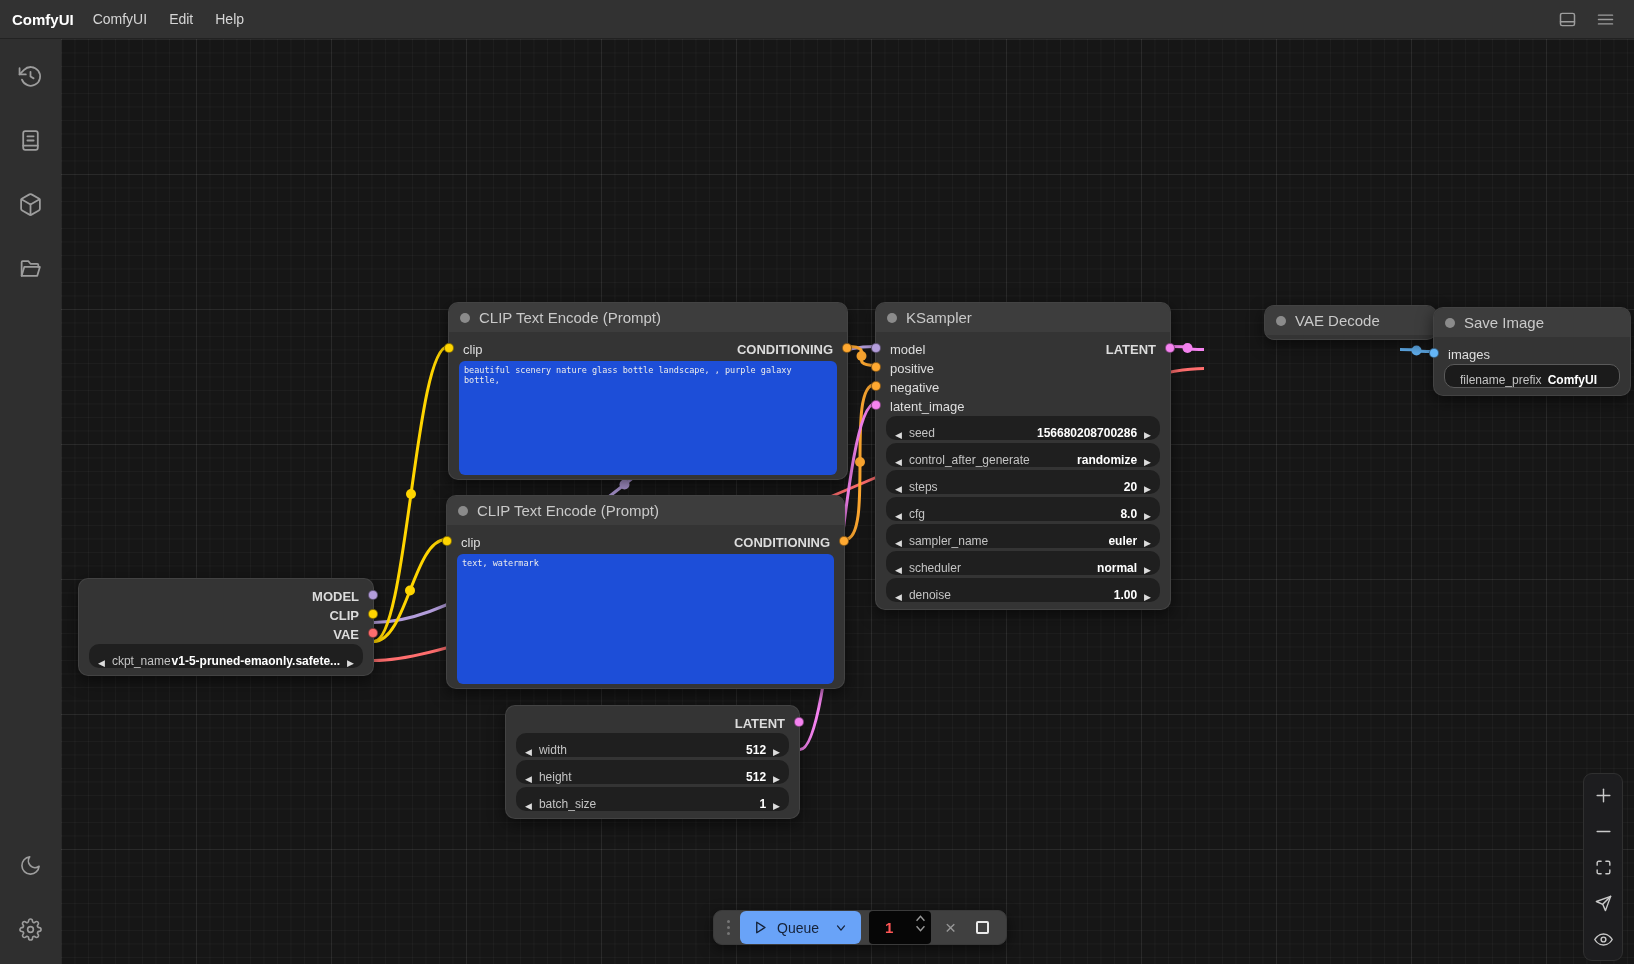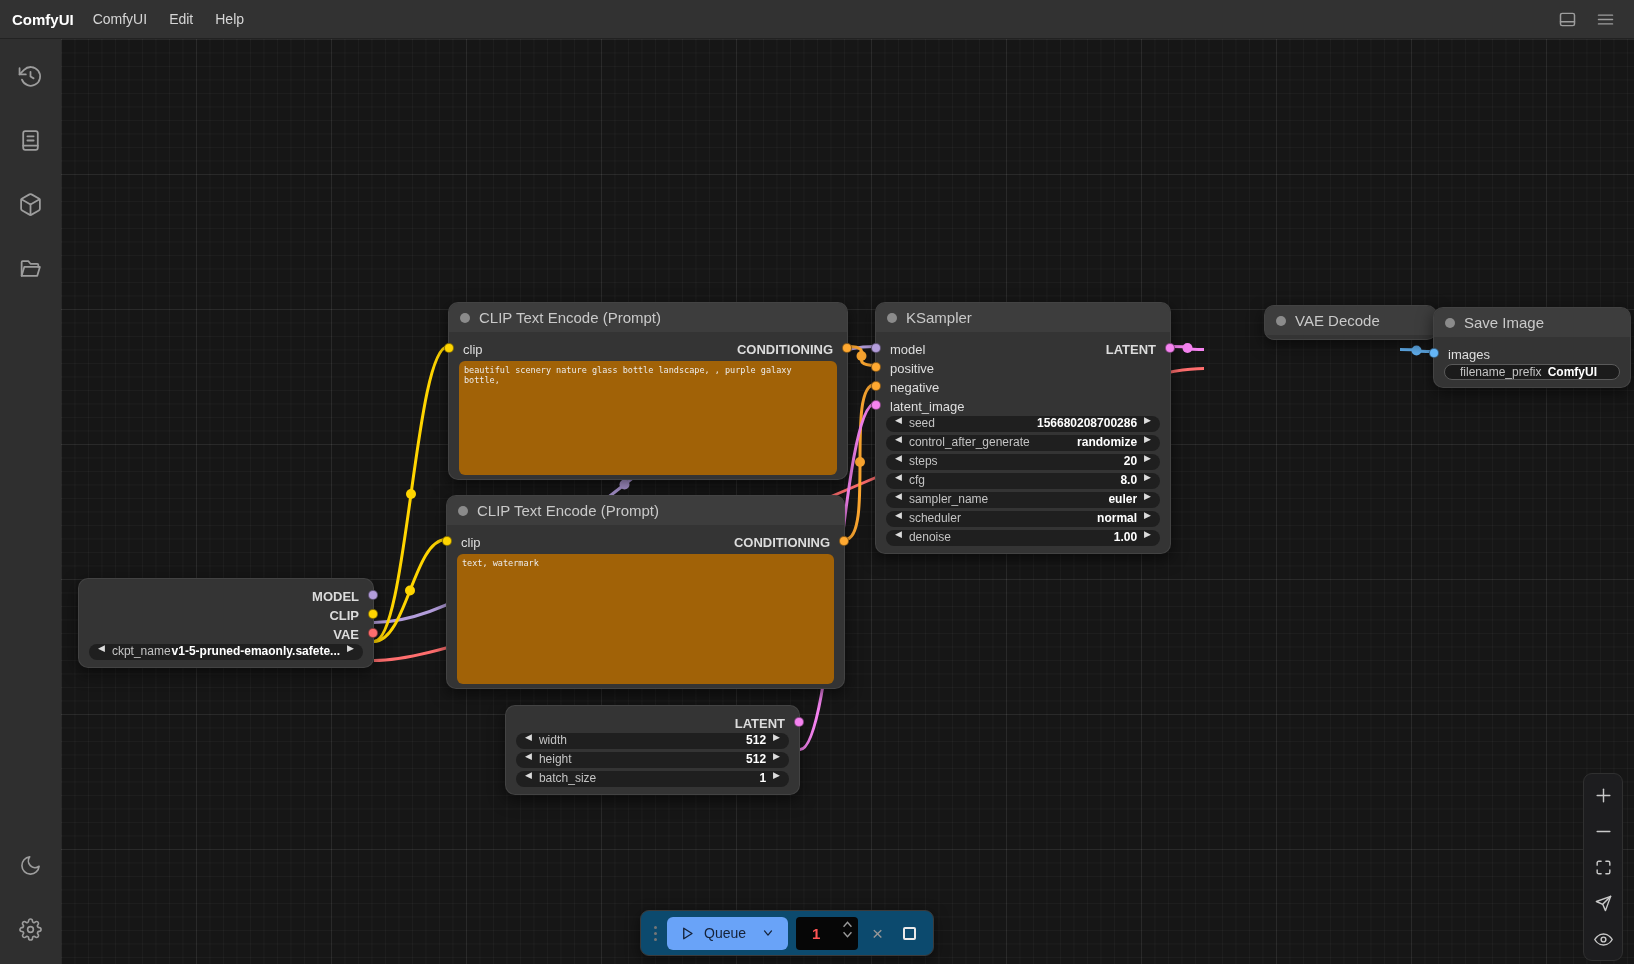--- a/index.html
+++ b/index.html
@@ -76,38 +76,38 @@
   .node-rows { padding-top:6px; }
   .node-row { position:relative; height:19px; display:flex; align-items:flex-end;gap:45px; }
   .slot-dot { position:absolute; width:10px; height:10px; border-radius:50%; top:4.5px;
               border:1px solid rgba(0,0,0,.45); cursor:crosshair; }
   .slot-dot.in  { left:-5px; }
   .slot-dot.out { right:-5px; }
   .slot-in-label  { margin-left:14px; font-size:13px; color:#dedede; }
   .slot-out-label { margin-left:auto; margin-right:14px; font-size:13px; font-weight:600; color:#dcdcdc; }
   .node-widgets { margin-top:2px; }
   .widget {
-    height:16px; margin:0 10px 3px; background:#1f1f1f; border-radius:10px;
-    display:flex; align-items:flex-start; padding:0 9px; font-size:12px; cursor:pointer;
+    height:24px; margin:0 10px 3px; background:#1f1f1f; border-radius:10px;
+    display:flex; align-items:flex-end; padding:0 9px; font-size:12px; cursor:pointer;
   }
   .widget .arr  { color:#dcdcdc; font-size:9px; line-height:1; }
   .widget .wname { margin-left:7px; color:#c4c4c4; }
   .widget .wval  { margin-left:auto; margin-right:7px; color:#fff; font-weight:700; }
   .widget.noarrow { border:1px solid #5a5a5a; background:#1b1b1b; padding:0 15px; }
   .widget.noarrow .wname { margin-left:0; }
   .node-text {
-    margin:4px 10px 0; background:#a16207; border-radius:6px; padding:4px 5px;
+    margin:4px 10px 0; background:#1d4ed8; border-radius:6px; padding:4px 5px;
     font-family:"DejaVu Sans Mono", monospace; font-size:8.5px; color:#ececec;
     white-space:pre-wrap; word-break:break-word; overflow:hidden; cursor:text;
   }
 
   
   .queue-bar {
-    position:absolute; left:640px; top:910px; height:46px;
-    background:#0c4a6e; border:1px solid #3a3a3a; border-radius:9px;
+    position:absolute; left:713px; top:910px; height:35px;
+    background:#404040; border:1px solid #3a3a3a; border-radius:9px;
     display:flex; align-items:center; padding:0 11px; gap:8px;
     z-index:10; box-shadow:0 4px 14px rgba(0,0,0,.5);
   }
   .drag-handle { display:flex; flex-direction:column; gap:3px; padding:0 2px; cursor:grab; }
   .drag-handle i { width:3px; height:3px; border-radius:50%; background:#767676; }
   .queue-btn {
     height:33px; background:#69A3F8; border:none; border-radius:6px;
     display:flex; align-items:center; gap:9px; padding:0 13px; cursor:pointer;
     color:#152238; font-size:14px; font-weight:500;
   }

